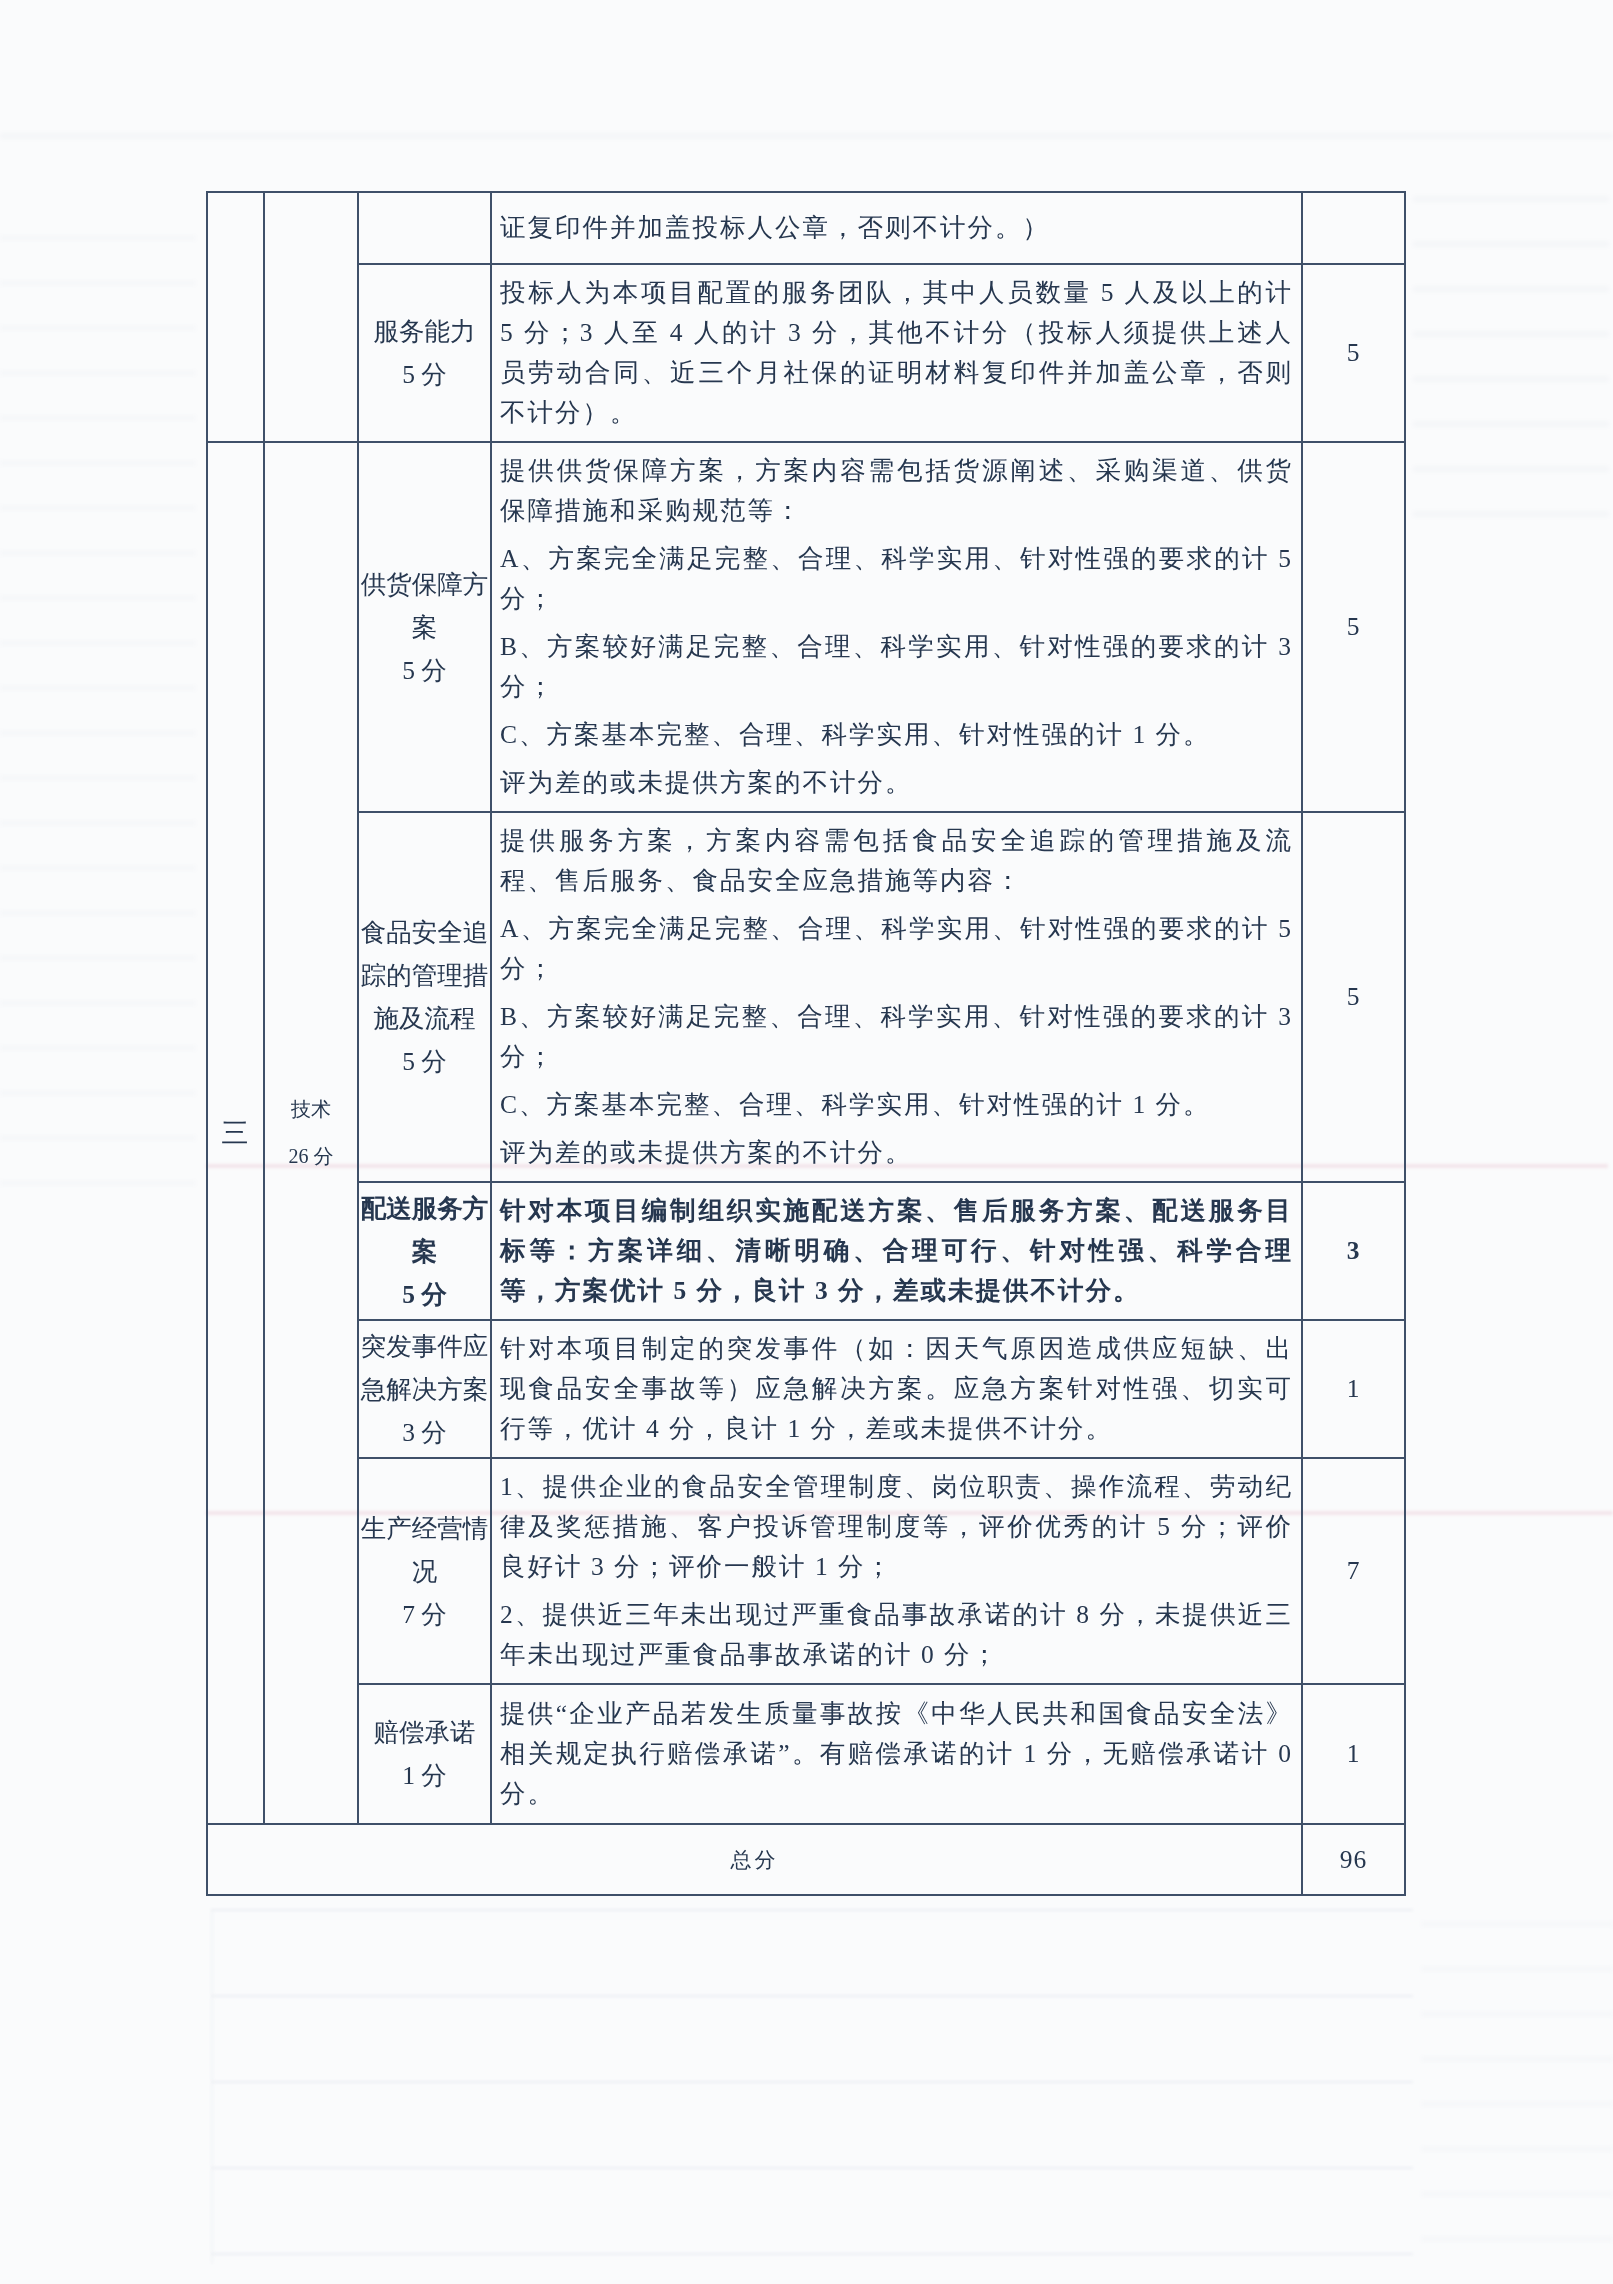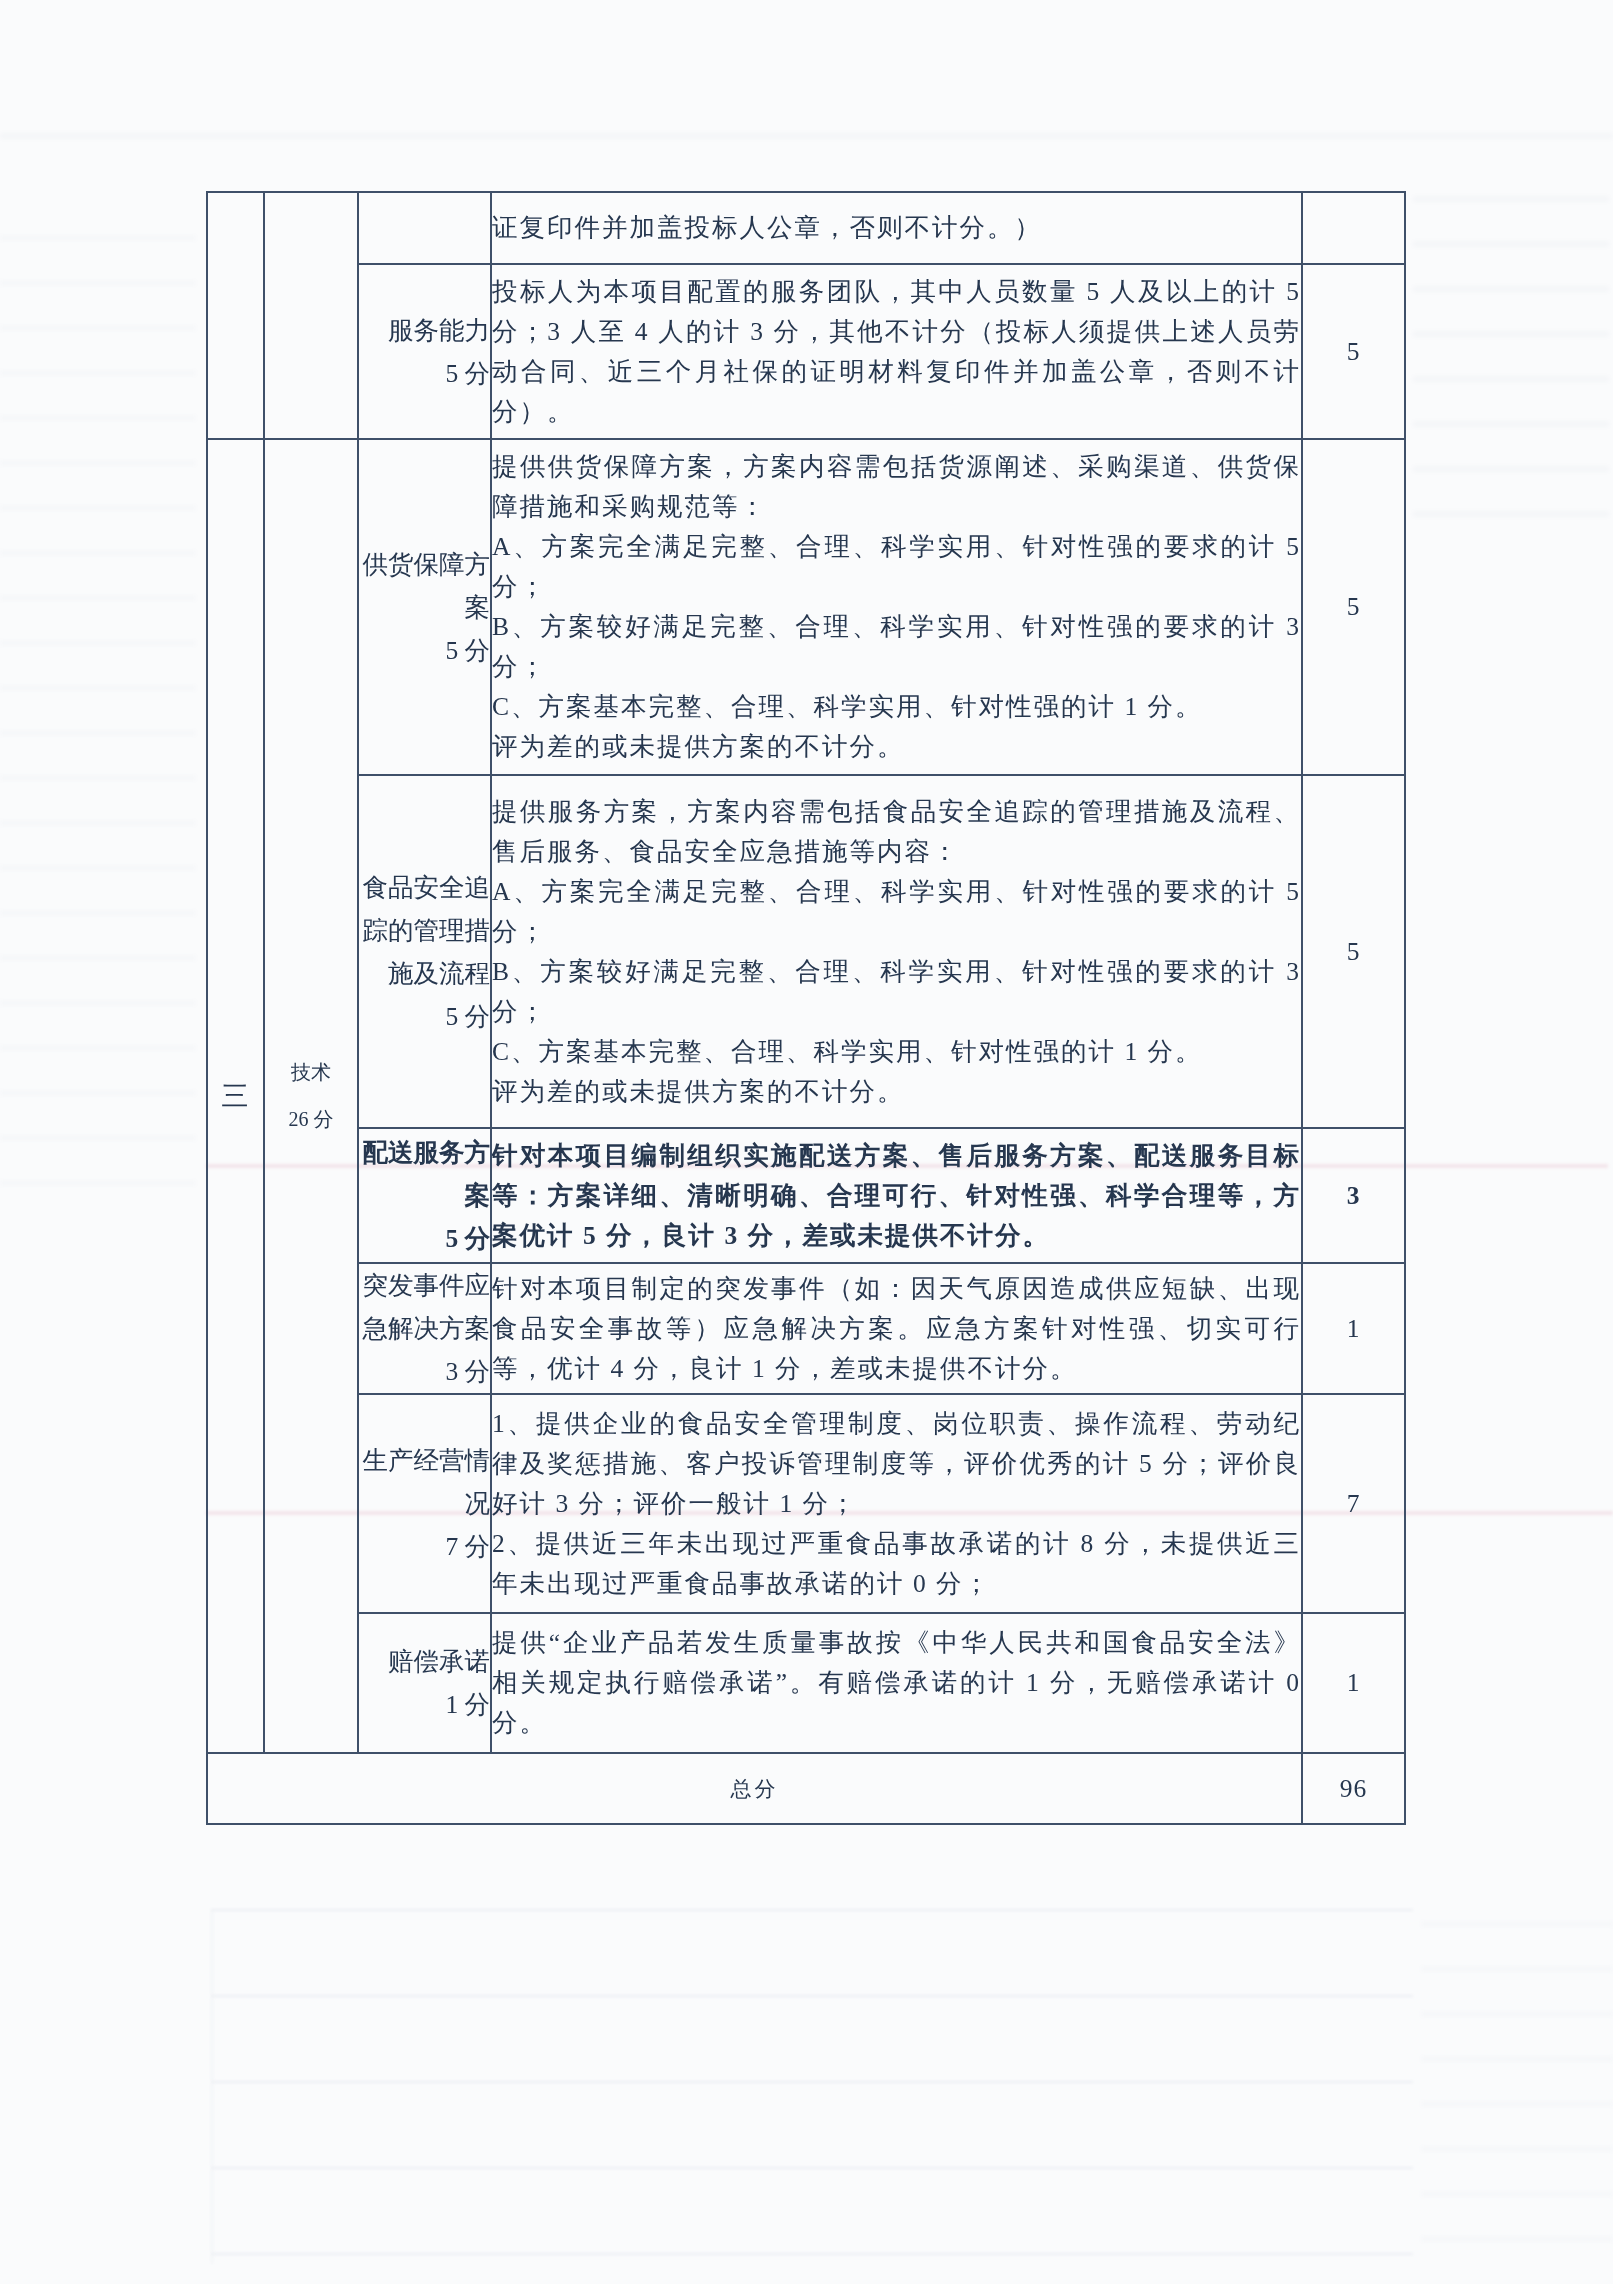--- a/index.html
+++ b/index.html
@@ -35,23 +35,23 @@
     overflow:hidden;
     padding:0;
   }
   td.desc-cell{
     vertical-align:top;
     text-align:justify;
     text-justify:inter-ideograph;
     padding:3.9px 7.8px 2px 8.8px;
     font-size:25.5px;line-height:40px;letter-spacing:2px;
   }
-  td.desc-cell .para{margin:0;}
+  td.desc-cell .para{margin:8px;}
   td.criteria-cell{
-    text-align:right;font-size:25.5px;line-height:43px;letter-spacing:0;
+    text-align:center;font-size:25.5px;line-height:43px;letter-spacing:0;
     padding:0 1px;
   }
   td.index-cell{text-align:center;font-size:27.4px;letter-spacing:1px;}
   td.category-cell{text-align:center;font-size:20px;line-height:47px;}
   td.score-cell{text-align:center;font-size:25.5px;letter-spacing:1px;}
   td.total-cell{text-align:center;font-size:21px;letter-spacing:2.9px;}
   td.empty-cell{background:transparent;}
 </style>
 </head>
 <body>

